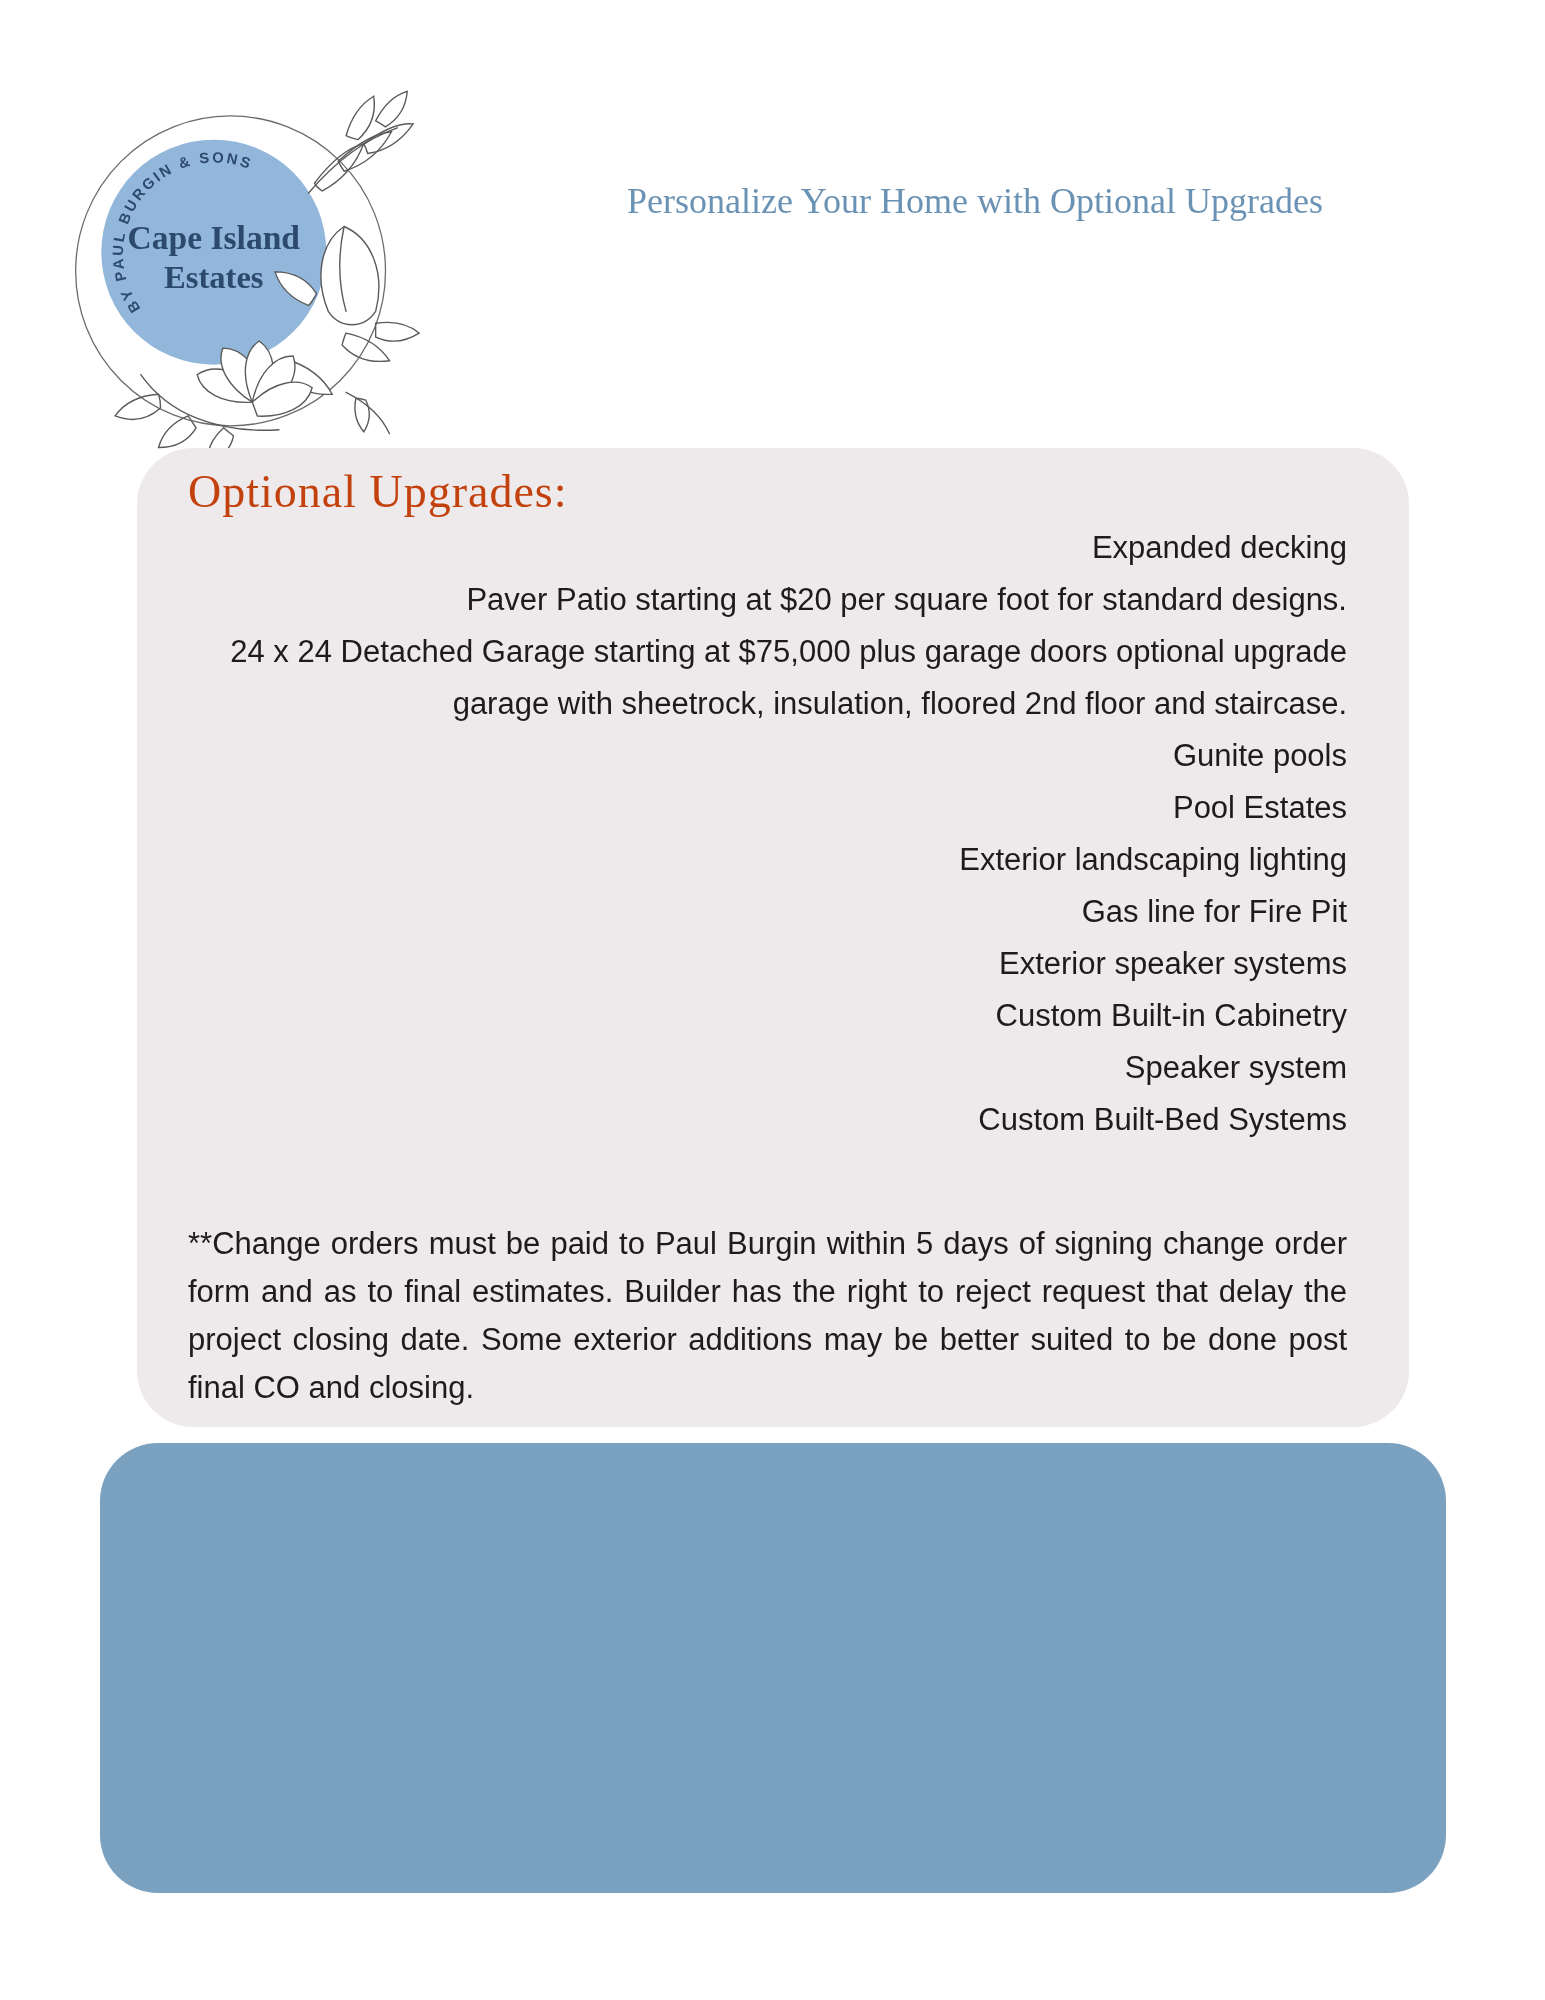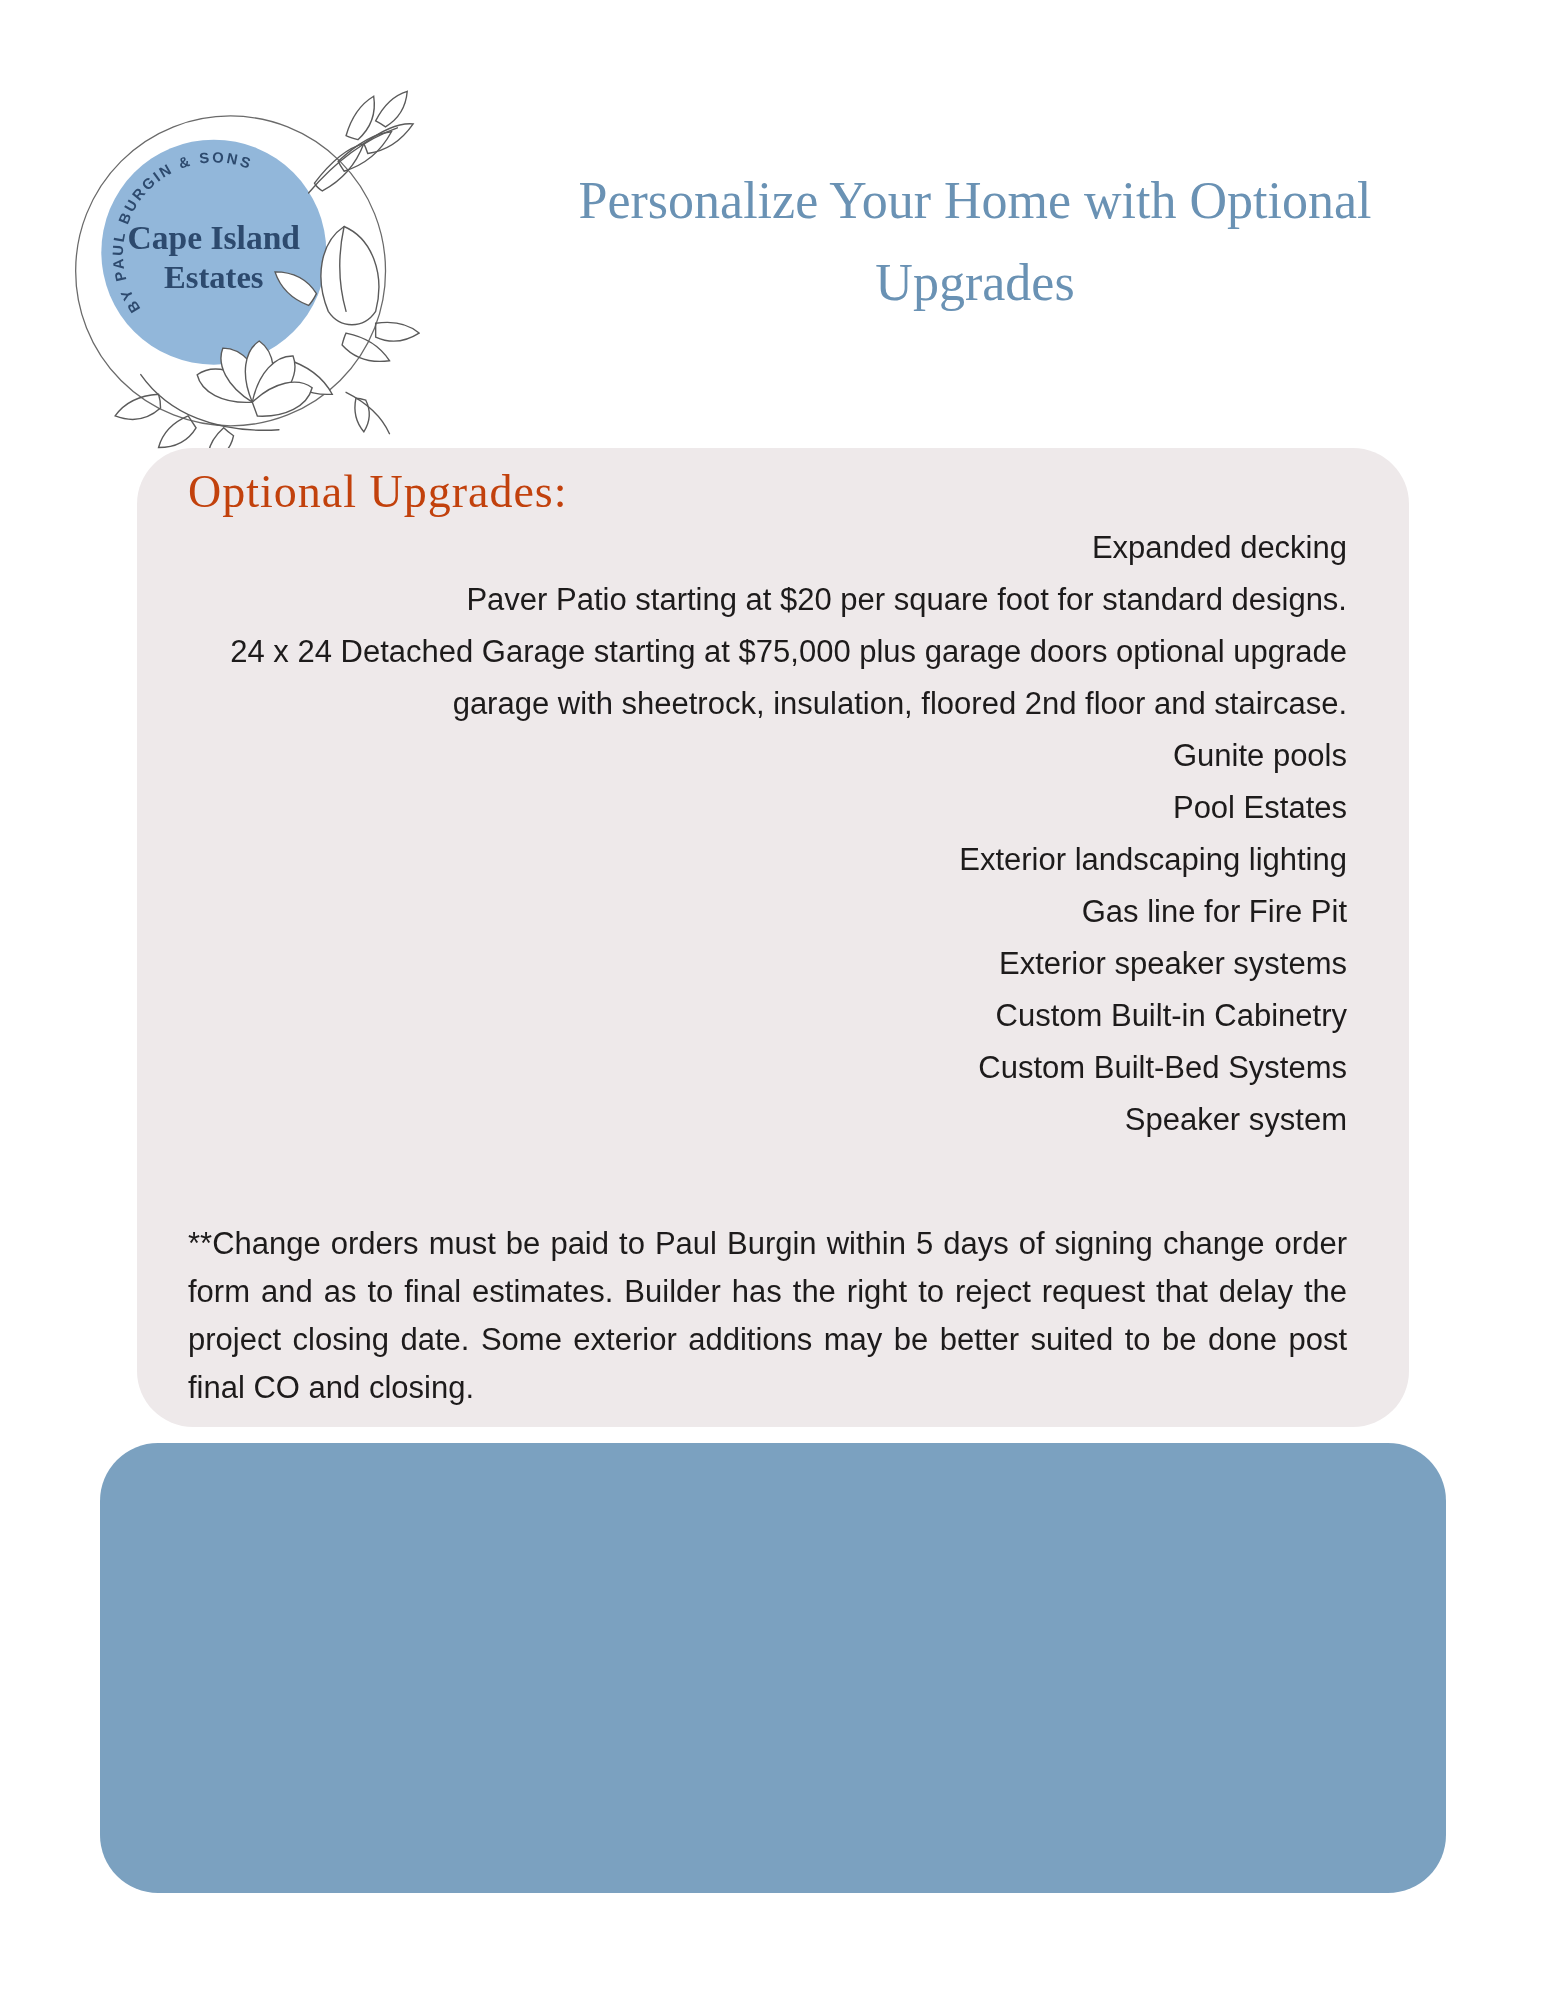--- a/index.html
+++ b/index.html
@@ -10,21 +10,21 @@
     overflow:hidden;
     font-family:"Liberation Sans", sans-serif;
   }
   .logo-svg{
     position:absolute;left:50px;top:75px;width:375px;height:378px;
   }
   .page-title{
     position:absolute;left:555px;top:160px;width:840px;
     text-align:center;
     font-family:"Liberation Serif", serif;
-    font-size:52px;line-height:82px;
+    font-size:36px;line-height:82px;
     color:#6a92b4;
   }
   .upgrades-panel{
     position:absolute;left:137px;top:448px;width:1272px;height:979px;
     background:#eee9ea;
     border-radius:56px;
     box-sizing:border-box;
     padding:14px 62px 0 51px;
   }
   .panel-heading{
@@ -148,23 +148,23 @@
         <div class="upgrade-item">Pool Estates</div>
 
         <div class="upgrade-item">Exterior landscaping lighting</div>
 
         <div class="upgrade-item">Gas line for Fire Pit</div>
 
         <div class="upgrade-item">Exterior speaker systems</div>
 
         <div class="upgrade-item">Custom Built-in Cabinetry</div>
 
+        <div class="upgrade-item">Speaker system</div>
+
         <div class="upgrade-item">Custom Built-Bed Systems</div>
-
-        <div class="upgrade-item">Speaker system</div>
       </div>
 
     <p class="disclaimer">**Change orders must be paid to Paul Burgin within 5 days of signing change order form and as to final estimates. Builder has the right to reject request that delay the project closing date. Some exterior additions may be better suited to be done post final CO and closing.</p>
   </div>
 
   <div class="footer-panel"></div>
 
 </div>
 
 </body></html>

